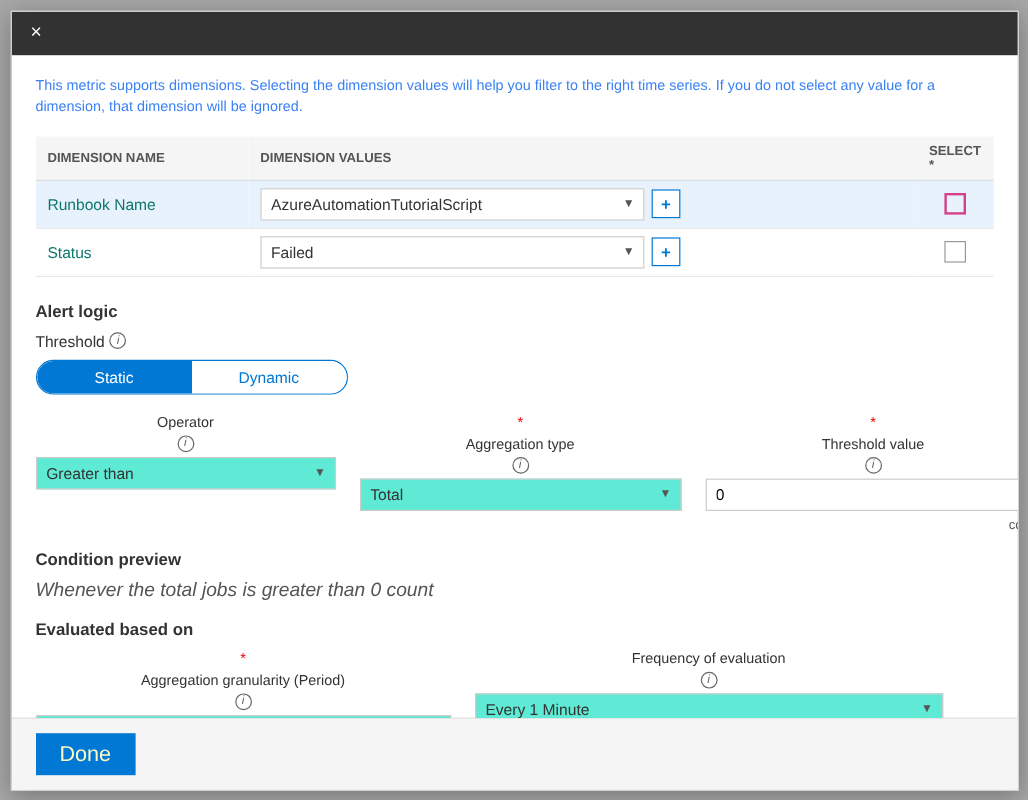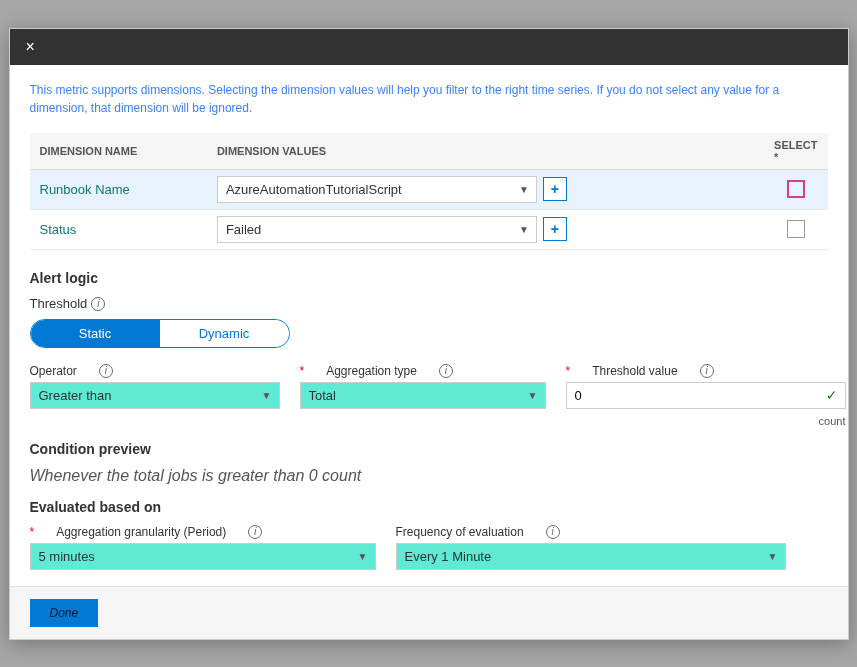--- a/index.html
+++ b/index.html
@@ -153,21 +153,21 @@
       font-size: 14px;
       font-weight: 600;
       color: #333;
       margin-bottom: 10px;
     }
     .threshold-label {
       font-size: 13px;
       color: #333;
       margin-bottom: 8px;
       display: flex;
-      align-items: flex-end;
+      align-items: center;
       gap: 4px;
     }
     .info-icon {
       display: inline-flex;
       align-items: center;
       justify-content: center;
       width: 14px;
       height: 14px;
       border-radius: 50%;
       border: 1px solid #666;
@@ -209,39 +209,40 @@
     .form-group {
       display: flex;
       flex-direction: column;
       gap: 4px;
     }
     .form-label {
       font-size: 12px;
       color: #333;
       display: flex;
       align-items: center;
-      gap: 22px;
+      gap: 4px;
+      flex-direction: column;
     }
     .required-star {
       color: #e00;
     }
     .form-select-wrapper {
       position: relative;
     }
     .form-select {
       border: 1px solid #ccc;
       padding: 5px 28px 5px 8px;
       font-size: 13px;
       appearance: none;
       background: #5eead4;
       cursor: pointer;
       color: #333;
     }
     .operator-select { width: 250px; }
-    .aggregation-select { width: 246px; }
+    .aggregation-select { width: 268px; }
     .threshold-input-wrapper {
       position: relative;
       display: flex;
       align-items: center;
     }
     .threshold-input {
       border: 1px solid #ccc;
       padding: 5px 28px 5px 8px;
       font-size: 13px;
       width: 280px;
@@ -282,26 +283,25 @@
     }
     .granularity-select { width: 346px; }
     .frequency-select { width: 390px; }
     .modal-footer {
       padding: 12px 20px;
       border-top: 1px solid #e0e0e0;
       background: #f5f5f5;
     }
     .done-btn {
       background: #0078d4;
-      color: #0f172a;
+      color: #fef9c3;
       border: none;
       padding: 7px 20px;
-      font-size: 12px;
-      cursor: pointer;
-      font-style: italic;
+      font-size: 18px;
+      cursor: pointer;
     }
     .th-select { width: 60px; text-align: center; }
   </style>
 </head>
 <body>
 
 <div class="modal-overlay">
   <div class="modal">
 
     <div class="modal-header">

